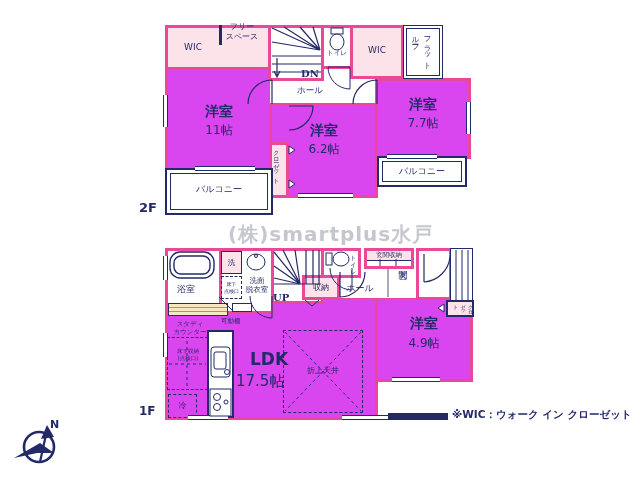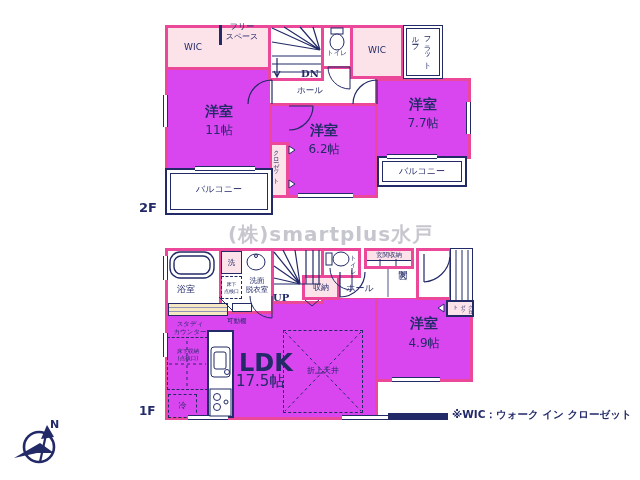--- a/index.html
+++ b/index.html
@@ -108,26 +108,26 @@
 点検口</div>
 <div class="abs lbl b i" style="left:273px;top:292px;font-size:10px">UP</div>
 <div class="abs lbl ctr" style="left:302px;top:277px;width:38px;height:21px;font-size:8px">収納</div>
 <div class="abs lbl vert" style="left:350px;top:251px;height:25px;font-size:6px">トイレ</div>
 <div class="abs lbl ctr" style="left:338px;top:281px;width:44px;height:14px;font-size:9px">ホール</div>
 <div class="abs lbl vert" style="left:397px;top:263px;height:34px;font-size:9px">玄関</div>
 <div class="abs lbl vert" style="left:451px;top:301px;height:15px;font-size:5px;line-height:1.5">クロー
 ゼット</div>
 <div class="abs lbl ctr b" style="left:394px;top:315px;width:60px;height:18px;font-size:14px">洋室</div>
 <div class="abs lbl ctr" style="left:394px;top:335px;width:60px;height:16px;font-size:12px">4.9帖</div>
-<div class="abs lbl b" style="left:239px;top:349px;font-size:24px">LDK</div>
+<div class="abs lbl b" style="left:250px;top:349px;font-size:17px">LDK</div>
 <div class="abs lbl" style="left:236px;top:372px;font-size:15px">17.5帖</div>
 <div class="abs lbl ctr t-tan" style="left:295px;top:364px;width:56px;height:14px;font-size:8px">折上天井</div>
 <div class="abs lbl ctr" style="left:166px;top:318px;width:48px;height:22px;font-size:6.5px">スタディ
 カウンター</div>
-<div class="abs lbl" style="left:227px;top:318px;font-size:6.5px">可動棚</div>
+<div class="abs lbl" style="left:221px;top:318px;font-size:6.5px">可動棚</div>
 <div class="abs lbl ctr" style="left:170px;top:345px;width:36px;height:20px;font-size:5.5px">床下収納
 (点検口)</div>
 <div class="abs lbl ctr" style="left:168px;top:396px;width:29px;height:20px;font-size:8px">冷</div>
 <div class="abs lbl b" style="left:139px;top:404px;font-size:12px">1F</div>
 
 <div class="abs lbl wm b" style="left:228px;top:222px">(株)smartplus水戸</div>
 <div class="abs lbl b" style="left:452px;top:408px;font-size:10.5px">※WIC：ウォーク イン クローゼット</div>
 
 <svg width="640" height="480" viewBox="0 0 640 480" fill="none" stroke="#232a68" stroke-width="1.2">
 

